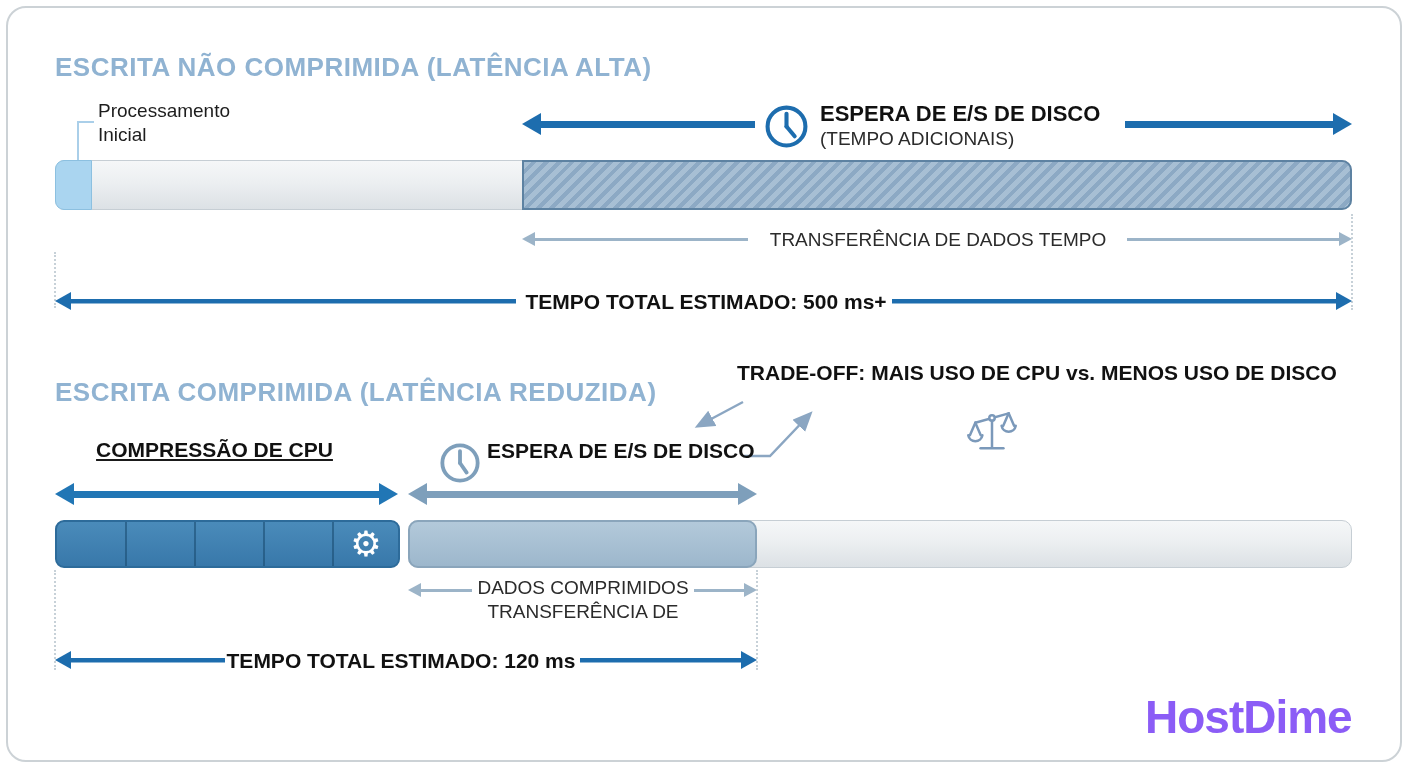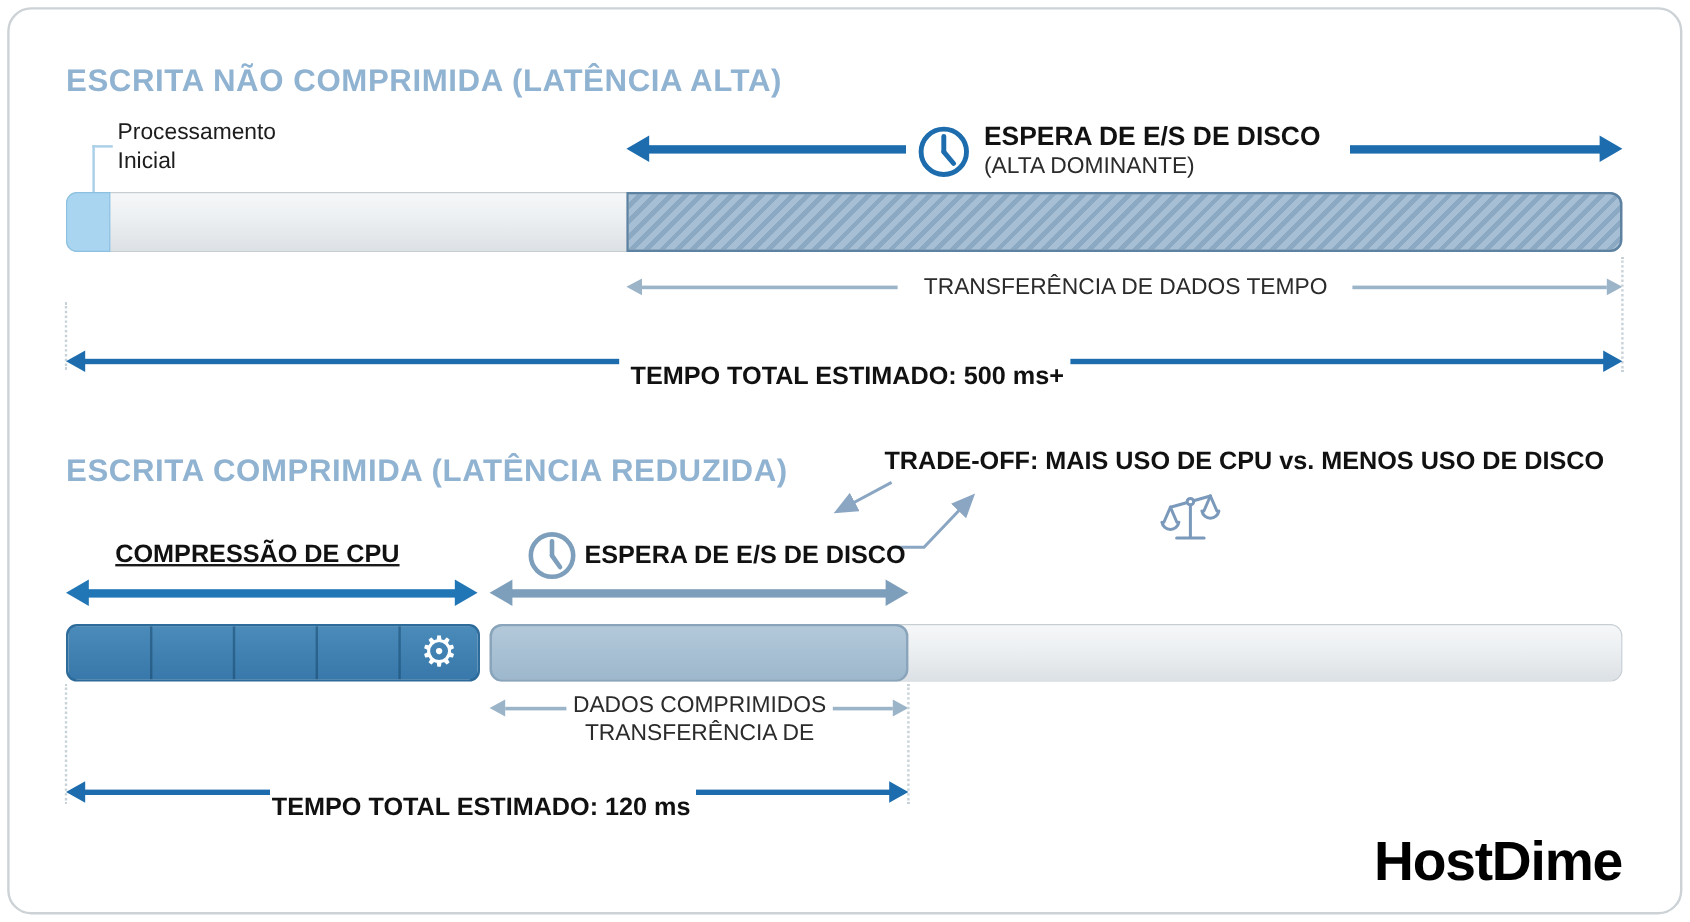--- a/index.html
+++ b/index.html
@@ -43,26 +43,26 @@
   .hl::before{display:block;} .hl{--l:13px;}
   .hr::after{display:block;}  .hr{--r:13px;}
   .big{--sh:7px;--hh:11px;--hw:19px;height:22px;}
   .mid{--sh:4.5px;--hh:9px;--hw:16px;height:18px;}
   .thin{--sh:3px;--hh:7px;--hw:13px;height:14px;}
   .c-blue{--c:#1d6dae;} .c-steel{--c:#9cb4c8;} .c-slate{--c:#7e9fbb;} .c-blue2{--c:#2176b5;}
 
   .dotted{position:absolute;width:0;border-left:2px dotted #c7d1d8;}
 
   .lbl-b{font-weight:bold;font-size:22px;color:#111;white-space:nowrap;line-height:26px;}
-  .lbl-b2{font-weight:bold;font-size:21px;color:#111;white-space:nowrap;line-height:25px;margin-top:12px;}
+  .lbl-b2{font-weight:bold;font-size:21px;color:#111;white-space:nowrap;line-height:25px;}
   .lbl-r{font-weight:normal;font-size:19px;color:#2b2b2b;white-space:nowrap;line-height:24px;}
   .center{text-align:center;}
   .proc{font-size:19px;color:#1d1d1d;line-height:24px;}
   .bracket{position:absolute;border-left:2px solid #aacfe9;border-top:2px solid #aacfe9;}
-  .logo{font-weight:bold;font-size:46px;letter-spacing:-1px;color:#000000;white-space:nowrap;}
+  .logo{font-weight:bold;font-size:46px;letter-spacing:-1px;color:#8b5cf6;white-space:nowrap;}
 </style>
 </head>
 <body>
 
 <div class="card"></div>
 
 <div class="abs sec-title" style="left:55px;top:52px;">ESCRITA NÃO COMPRIMIDA (LATÊNCIA ALTA)</div>
 
 <div class="abs proc" style="left:98px;top:99px;">
   <span style="display:block;">Processamento</span>
@@ -71,21 +71,21 @@
 <div class="bracket" style="left:77px;top:121px;width:15px;height:39px;"></div>
 
 <div class="harrow big c-blue hl" style="left:522px;top:113px;width:233px;"></div>
 <svg class="abs" style="left:764px;top:104px;" width="45" height="45" viewBox="0 0 44 44">
   <circle cx="22" cy="22" r="18.5" fill="#fff" stroke="#1d6dae" stroke-width="4"></circle>
   <line x1="22" y1="22" x2="22" y2="9.5" stroke="#1d6dae" stroke-width="4" stroke-linecap="round"></line>
   <line x1="22" y1="22" x2="30" y2="31.5" stroke="#1d6dae" stroke-width="4" stroke-linecap="round"></line>
 </svg>
 <div class="abs" style="left:820px;top:101px;">
   <div class="lbl-b">ESPERA DE E/S DE DISCO</div>
-  <div class="lbl-r">(ALTA DOMINANTE)</div>
+  <div class="lbl-r">(TEMPO ADICIONAIS)</div>
 </div>
 <div class="harrow big c-blue hr" style="left:1125px;top:113px;width:227px;"></div>
 
 <div class="track" style="left:55px;top:160px;width:1297px;"></div>
 <div class="seg-initial" style="left:55px;top:160px;width:37px;height:50px;"></div>
 <div class="seg-hatch" style="left:522px;top:160px;width:830px;height:50px;"></div>
 
 <div class="harrow thin c-steel hl" style="left:522px;top:232px;width:226px;"></div>
 <div class="abs lbl-r center" style="left:752px;top:228px;width:372px;">TRANSFERÊNCIA DE DADOS TEMPO</div>
 <div class="harrow thin c-steel hr" style="left:1127px;top:232px;width:225px;"></div>

